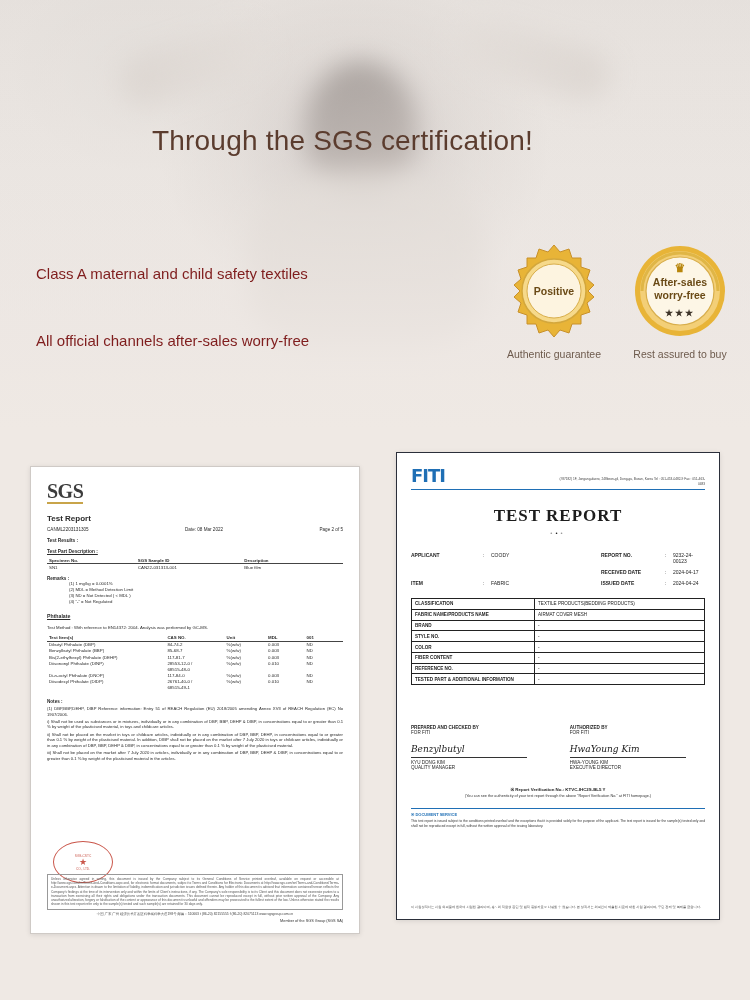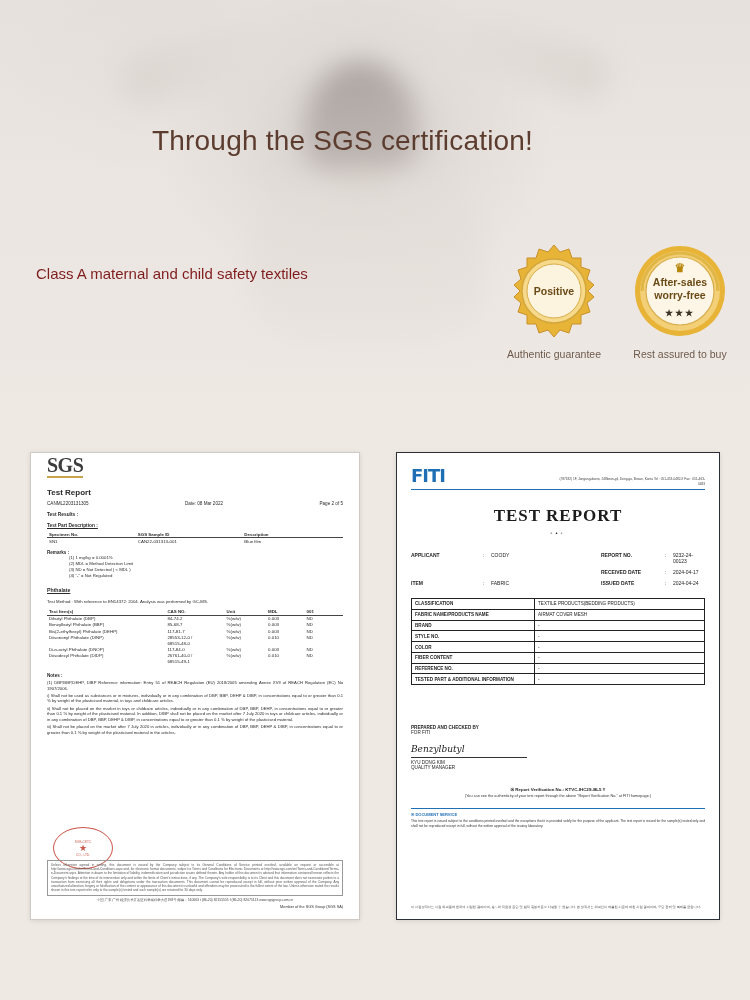--- a/index.html
+++ b/index.html
@@ -143,25 +143,25 @@
     margin-top: 5px;
   }
 
   
   .cert {
     position: absolute;
     background: #ffffff;
     box-sizing: border-box;
   }
   .cert-left {
-    left: 30px; top: 452px;
+    left: 30px; top: 466px;
     width: 330px; height: 468px;
     border: 1px solid #cfcac6;
     box-shadow: 0 1px 5px rgba(0,0,0,0.10);
-    padding: 2px 16px;
+    padding: 14px 16px;
     font-size: 4.6px;
     color: #2a2a2a;
     overflow: hidden;
   }
   .cert-right {
     left: 396px; top: 452px;
     width: 324px; height: 468px;
     border: 1px solid #2b2f3a;
     box-shadow: 0 1px 5px rgba(0,0,0,0.10);
     padding: 12px 14px;
@@ -392,20 +392,21 @@
   <div class="hero">
     <div class="blur-figure bf-arm-l"></div>
     <div class="blur-figure bf-arm-r"></div>
     <div class="blur-figure bf-head"></div>
     <div class="blur-figure bf-body"></div>
     <div class="hero-veil"></div>
   </div>
 
   <div class="headline">Through the SGS certification!</div>
   <div class="subline one">Class A maternal and child safety textiles</div>
+  <div class="subline two">All official channels after-sales worry-free</div>
 
   <div class="seal-wrap left">
     <div class="seal">
       <svg width="96" height="96" viewBox="0 0 96 96">
         <g>
           <path d="M48 2 L54 9 L63 6 L66 15 L75 15 L75 24 L84 27 L81 36 L88 42 L82 48 L88 54 L81 60 L84 69 L75 72 L75 81 L66 81 L63 90 L54 87 L48 94 L42 87 L33 90 L30 81 L21 81 L21 72 L12 69 L15 60 L8 54 L14 48 L8 42 L15 36 L12 27 L21 24 L21 15 L30 15 L33 6 L42 9 Z" fill="#e8b437" stroke="#c8902a" stroke-width="1"></path>
           <circle cx="48" cy="48" r="32" fill="#f6d98a" stroke="#d3a73c" stroke-width="1.5"></circle>
           <circle cx="48" cy="48" r="27" fill="#fdf4e0" stroke="#d8ae4c" stroke-width="1"></circle>
         </g>
       </svg>
@@ -646,20 +647,28 @@
 
     <div class="sign-area">
       <div class="sign-col">
         <div class="sign-head">PREPARED AND CHECKED BY</div>
         <div>FOR FITI</div>
         <div class="sign-script">Benzylbutyl</div>
         <div class="sign-line"></div>
         <div>KYU DONG KIM</div>
         <div>QUALITY MANAGER</div>
       </div>
+      <div class="sign-col">
+        <div class="sign-head">AUTHORIZED BY</div>
+        <div>FOR FITI</div>
+        <div class="sign-script">HwaYoung Kim</div>
+        <div class="sign-line"></div>
+        <div>HWA-YOUNG KIM</div>
+        <div>EXECUTIVE DIRECTOR</div>
+      </div>
     </div>
 
     <div class="verif">※ Report Verification No.: KTVC-IHC2S-BL5 Y</div>
     <div class="verif-sub">(You can see the authenticity of your test report through the above "Report Verification No." at FITI homepage.)</div>
 
     <div class="edoc">※ DOCUMENT SERVICE</div>
     <div class="edoc-body">This test report is issued subject to the conditions printed overleaf and the exceptions that it is provided solely for the purpose of the applicant. The test report is issued for the sample(s) tested only and shall not be reproduced except in full, without the written approval of the issuing laboratory.</div>
 
     <div class="fiti-bottom">이 시험성적서는 시험 의뢰물에 한하여 시험한 결과이며, 용도의 적합성 판단 및 법적 증빙자료로 사용할 수 없습니다. 본 성적서는 의뢰인이 제출한 시료에 대한 시험 결과이며, 무단 전재 및 복제를 금합니다.</div>
   </div>

